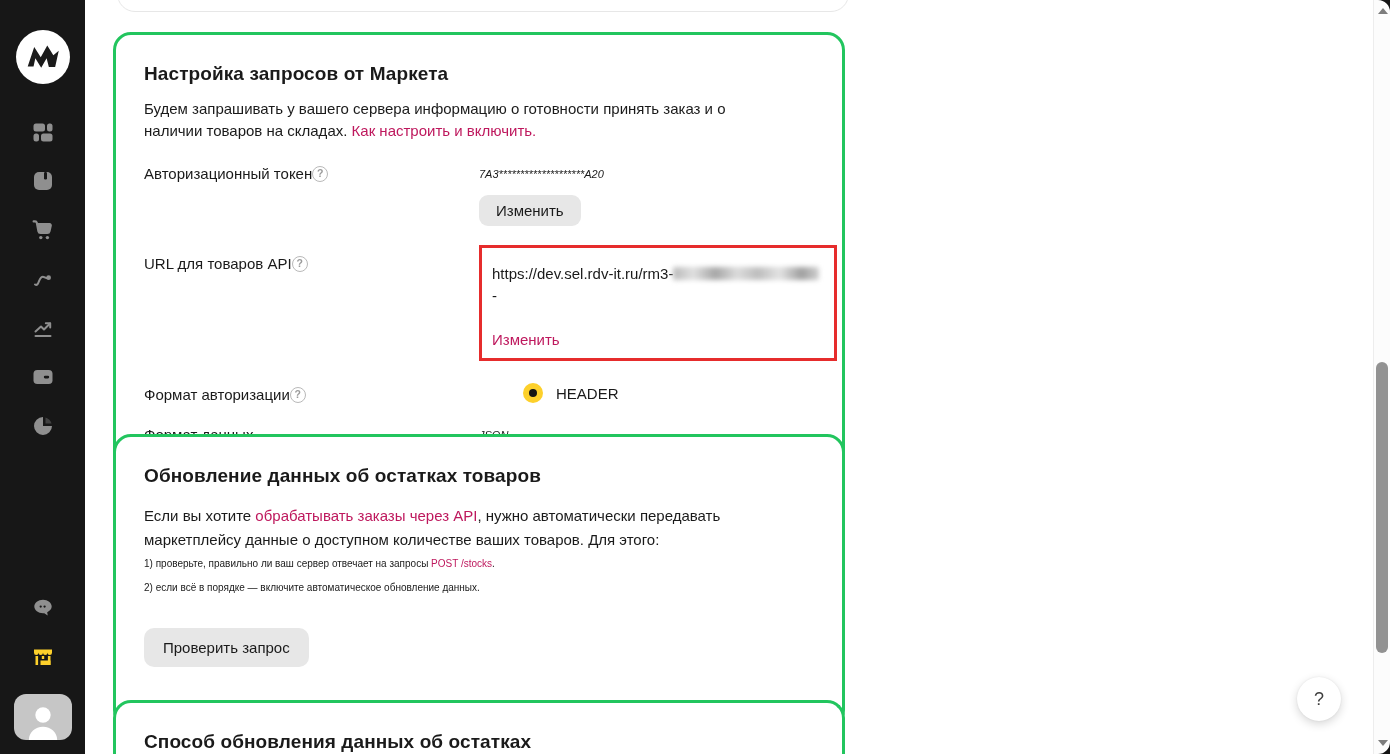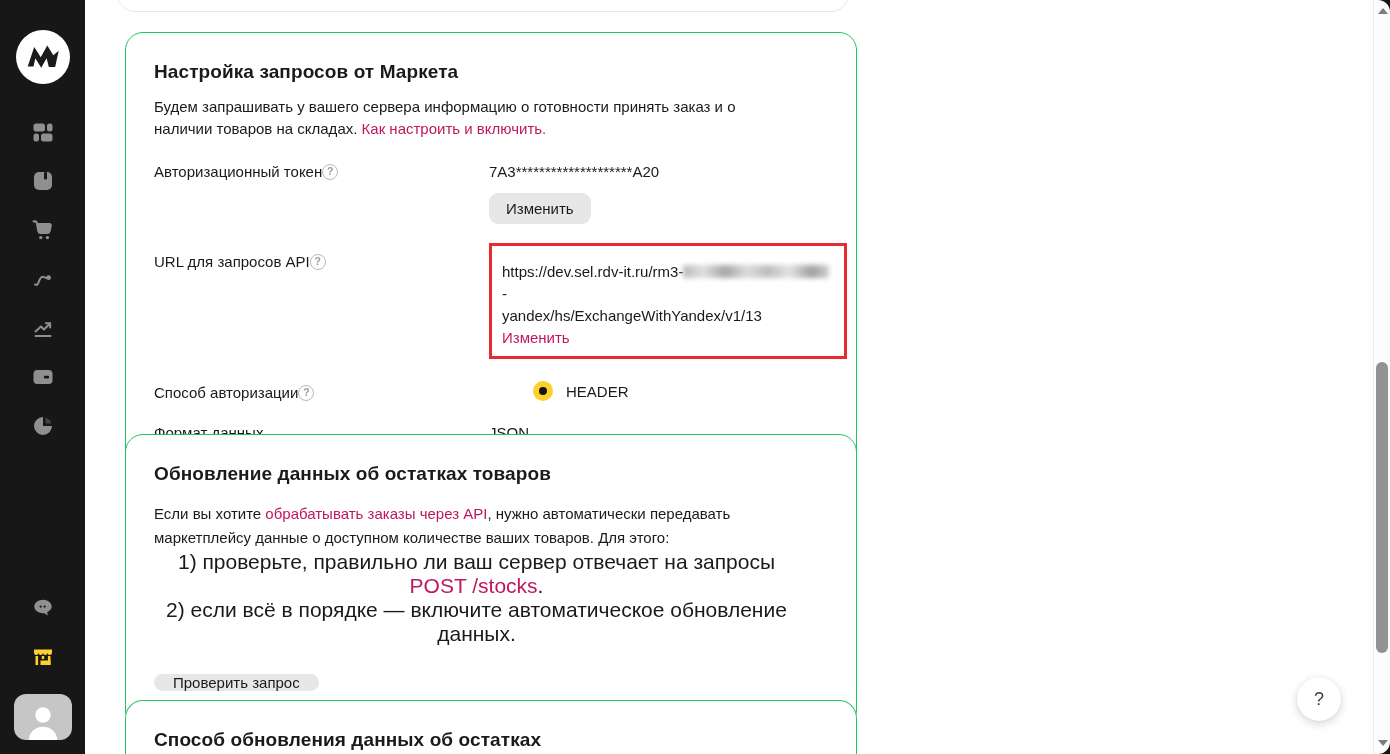--- a/index.html
+++ b/index.html
@@ -23,45 +23,45 @@
   .nav-item svg { width:24px; height:24px; }
   .sidebar-bottom { position:absolute; bottom:14px; left:0; width:85px; display:flex; flex-direction:column; align-items:center; gap:25px; }
   .avatar-box {
     width:58px; height:46px; border-radius:12px; background:#c6c6c6; overflow:hidden;
     display:flex; align-items:flex-end; justify-content:center; cursor:pointer;
   }
 
   
   .main { position:absolute; left:85px; top:0; width:1288px; height:754px; background:#fff; }
   .card {
-    position:absolute; left:40px; width:732px; background:#fff;
-    border:1px solid #22c55e; border-radius:18px; padding:28px;
+    position:absolute; left:28px; width:732px; background:#fff;
+    border:3px solid #22c55e; border-radius:18px; padding:28px;
   }
   .card-partial-top {
     position:absolute; left:32px; top:-32px; width:732px; height:44px;
     background:#fff; border:1px solid #e7e7e7; border-radius:18px;
   }
   .card-title { font-size:19px; font-weight:700; letter-spacing:.1px; }
   .card-desc { font-size:15px; line-height:22px; margin-top:13px; max-width:600px; }
   a.link { color:#be185d; text-decoration:none; cursor:pointer; }
 
   .form-row { display:grid; grid-template-columns:335px 1fr; margin-top:22px; align-items:start; }
   .form-label { font-size:15px; line-height:20px; display:flex; align-items:center; }
   .help-q {
     width:16px; height:16px; border-radius:50%; border:1.5px solid #b9b9b9;
     color:#9b9b9b; font-size:10.5px; line-height:13px; text-align:center; flex:0 0 16px;
     cursor:pointer; font-weight:700;
   }
-  .form-value { font-size:15px; line-height:20px; }
+  .form-value { font-size:11px; line-height:20px;font-style:italic; }
   .btn {
     display:inline-block; background:#e7e7e7; border:none; border-radius:9px;
     font-family:inherit; font-size:15px; font-weight:500; color:#1a1a1a;
     padding:7px 17px; cursor:pointer;
   }
-  .btn-big { padding:0 19px; border-radius:10px; }
+  .btn-big { padding:11px 19px; border-radius:10px; }
 
   .url-highlight {
     border:3px solid #e62c2c; width:358px; padding:15px 10px 7px;
     font-size:15px; line-height:22px; margin-top:-9px;
   }
   .blur-redact {
     display:inline-block; width:146px; height:13px; border-radius:2px; vertical-align:-1px;
     background:linear-gradient(90deg,#b9b9b9,#e0e0e0 14%,#a6a6a6 29%,#dcdcdc 44%,#bdbdbd 58%,#e3e3e3 73%,#9f9f9f 88%,#d0d0d0);
     filter:blur(2.5px);
   }
@@ -71,21 +71,21 @@
   .radio-circle { width:20px; height:20px; border-radius:50%; position:relative; flex:0 0 20px; }
   .radio-circle.on { background:#fdd02b; }
   .radio-circle.on::after {
     content:""; position:absolute; left:6px; top:6px; width:8px; height:8px;
     border-radius:50%; background:#141414;
   }
   .radio-circle.off { background:#ededed; border:1.5px solid #cfcfcf; }
   .radio-label { font-size:15px; }
 
   .stock-p { font-size:15px; line-height:24px; margin-top:17px; max-width:645px; }
-  .stock-li { font-size:21px; line-height:24px; max-width:645px;text-align:center; }
+  .stock-li { font-size:10px; line-height:24px; max-width:645px; }
 
   
   .scrollbar {
     position:absolute; right:0; top:0; width:17px; height:754px;
     background:#fcfcfc; border-left:1px solid #ededed; z-index:6;
   }
   .sb-arrow-up {
     position:absolute; top:8px; left:4px; width:0; height:0;
     border-left:5px solid transparent; border-right:5px solid transparent;
     border-bottom:6px solid #7d7d7d; cursor:pointer;
@@ -214,33 +214,33 @@
         <span class="help-q">?</span>
       </div>
       <div>
         <div class="form-value">7A3********************A20</div>
         <button class="btn" style="margin-top:11px;">Изменить</button>
       </div>
     </div>
 
     <div class="form-row" style="margin-top:28px;">
       <div class="form-label">
-        <span>URL для запросов API</span>
+        <span>URL для товаров API</span>
         <span class="help-q">?</span>
       </div>
       <div class="url-highlight">
         <span>https://dev.sel.rdv-it.ru/rm3-</span><span class="blur-redact"></span><span>-</span><br>
-        <span>yandex/hs/ExchangeWithYandex/v1/13</span><br>
+        <br>
         <a class="link">Изменить</a>
       </div>
     </div>
 
     <div class="form-row" style="margin-top:24px;">
       <div class="form-label">
-        <span>Способ авторизации</span>
+        <span>Формат авторизации</span>
         <span class="help-q">?</span>
       </div>
       <div class="radio-stack">
         <div class="radio-opt">
           <span class="radio-circle on"></span>
           <span class="radio-label">HEADER</span>
         </div>
       </div>
     </div>
 

